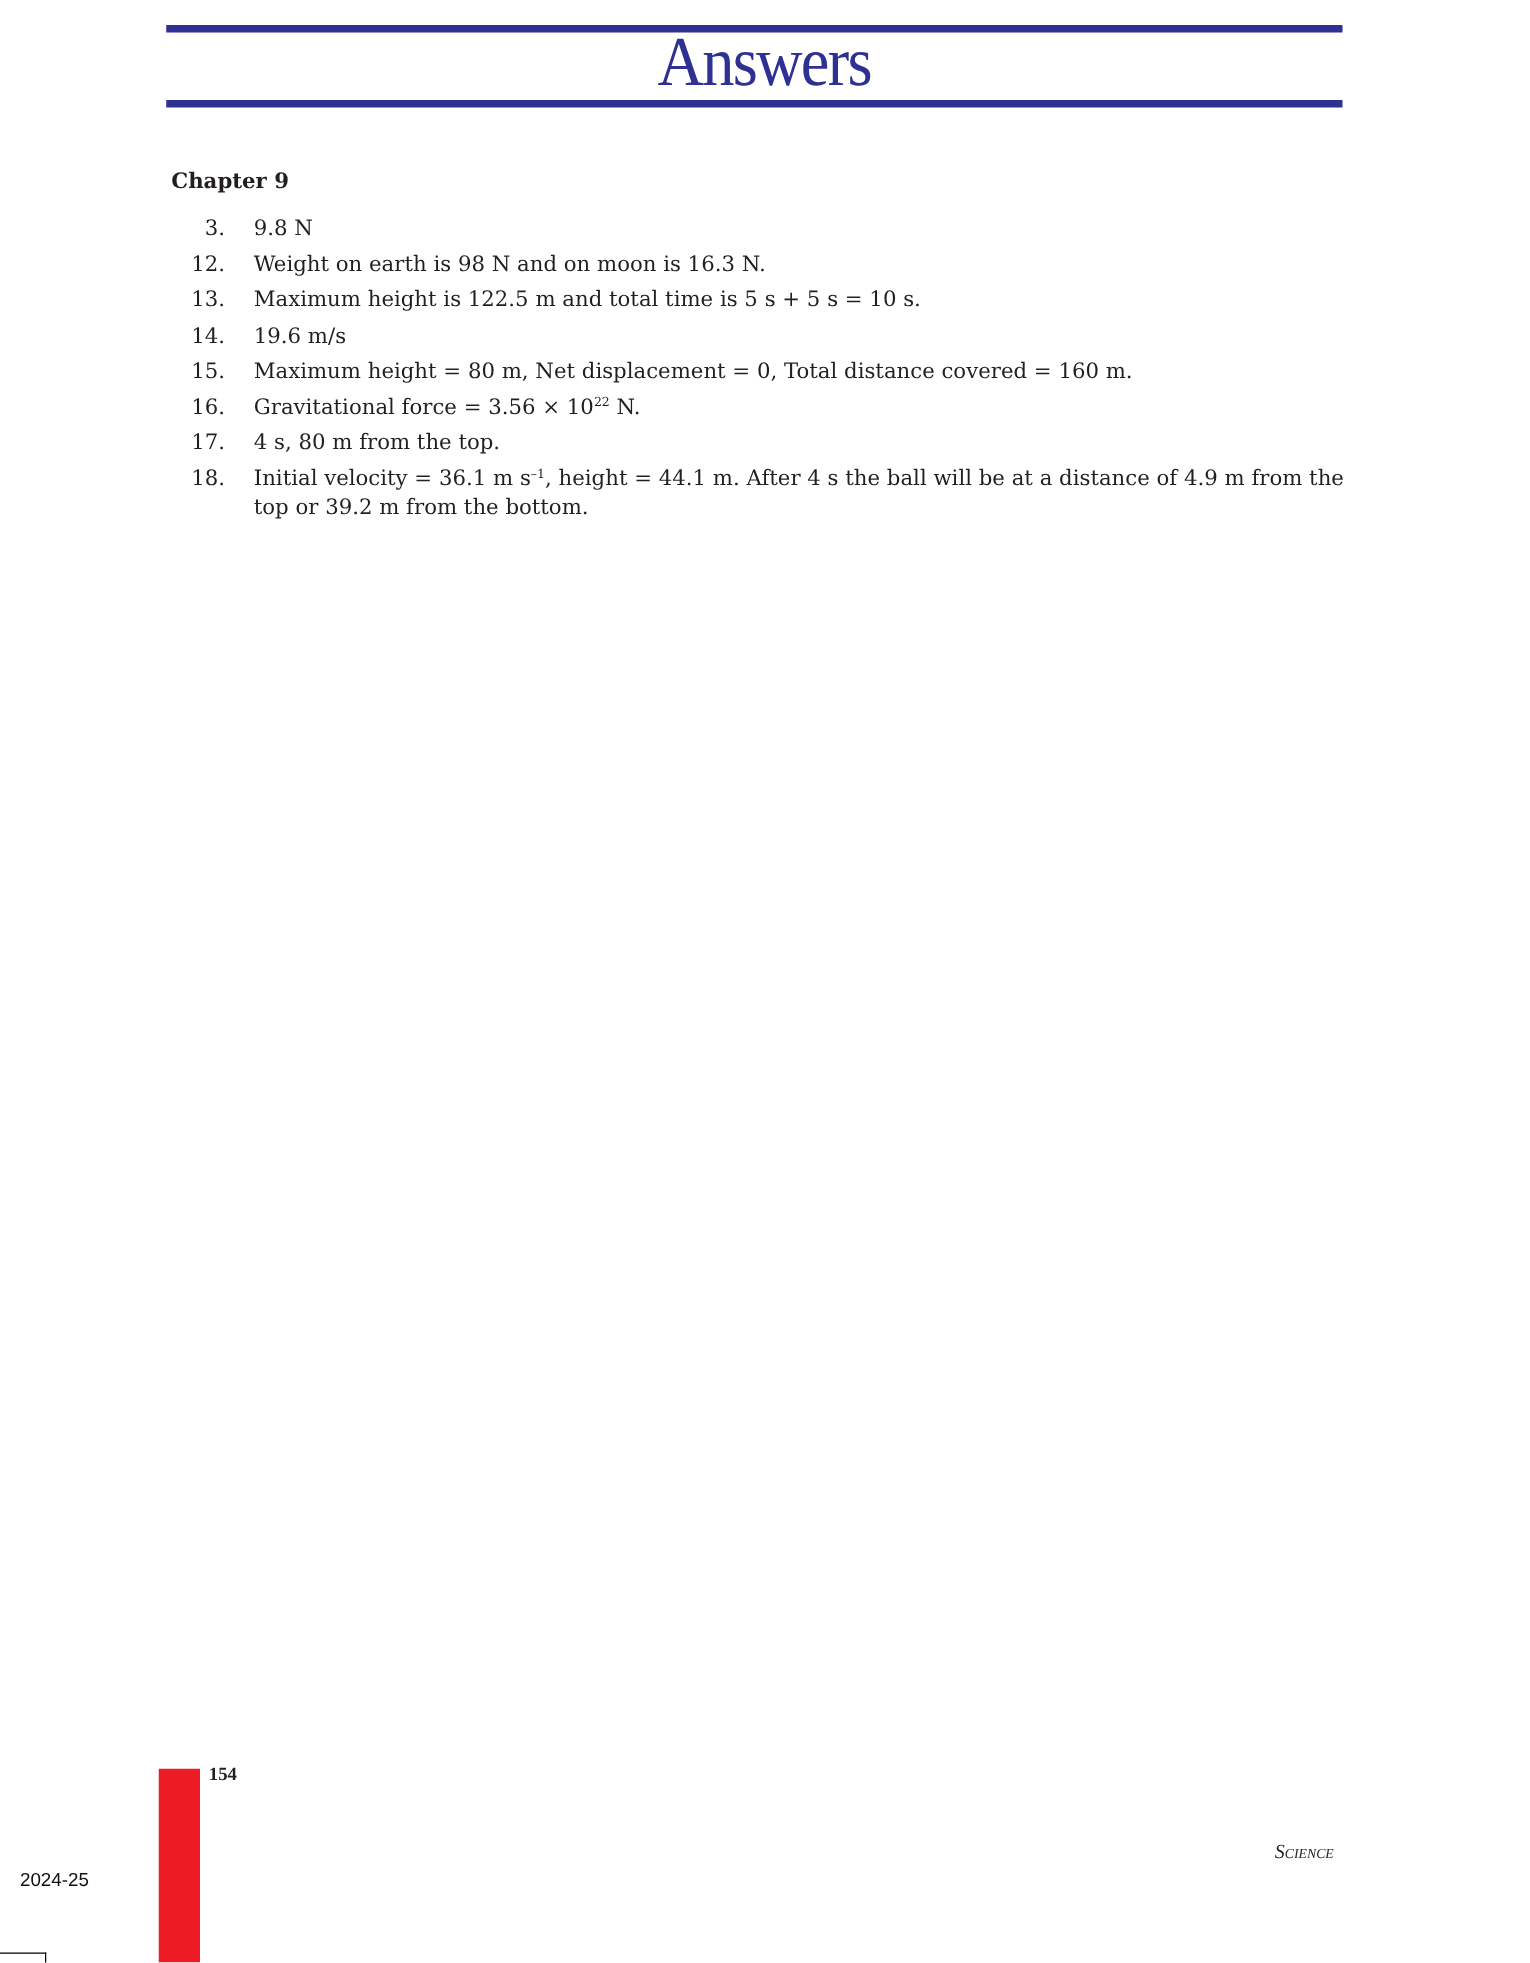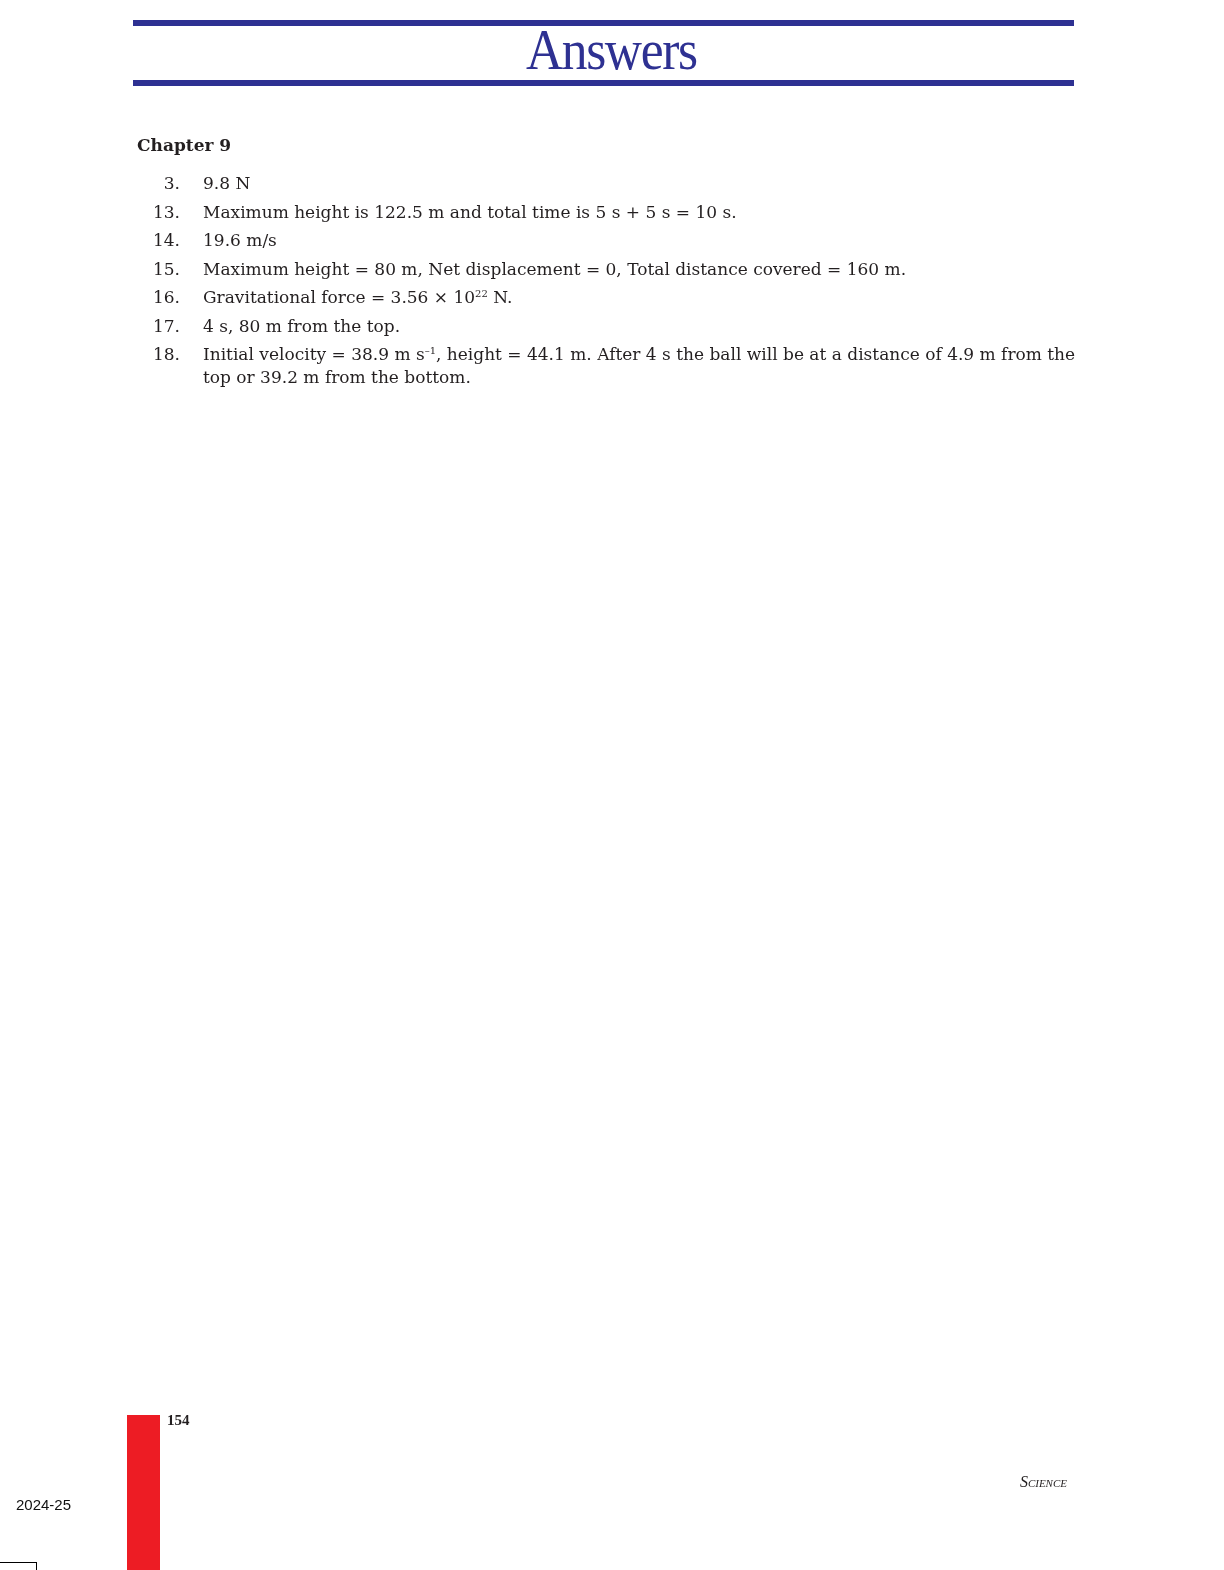--- a/index.html
+++ b/index.html
@@ -37,20 +37,24 @@
 <div class="rule bottom"></div>
 
 <div class="chapter">Chapter 9</div>
 
 <div class="answers">
   <div class="ans">
     <span class="num">3.</span>
     <span class="txt">9.8 N</span>
   </div>
   <div class="ans">
+    <span class="num">12.</span>
+    <span class="txt">Weight on earth is 98 N and on moon is 16.3 N.</span>
+  </div>
+  <div class="ans">
     <span class="num">13.</span>
     <span class="txt">Maximum height is 122.5 m and total time is 5 s + 5 s = 10 s.</span>
   </div>
   <div class="ans">
     <span class="num">14.</span>
     <span class="txt">19.6 m/s</span>
   </div>
   <div class="ans">
     <span class="num">15.</span>
     <span class="txt">Maximum height = 80 m, Net displacement = 0, Total distance covered = 160 m.</span>
@@ -58,21 +62,21 @@
   <div class="ans">
     <span class="num">16.</span>
     <span class="txt"><span>Gravitational force = 3.56 × 10</span><sup>22</sup><span> N.</span></span>
   </div>
   <div class="ans">
     <span class="num">17.</span>
     <span class="txt">4 s, 80 m from the top.</span>
   </div>
   <div class="ans">
     <span class="num">18.</span>
-    <span class="txt"><span>Initial velocity = 38.9 m s</span><sup>–1</sup><span>, height = 44.1 m. After 4 s the ball will be at a distance of 4.9 m from the top or 39.2 m from the bottom.</span></span>
+    <span class="txt"><span>Initial velocity = 36.1 m s</span><sup>–1</sup><span>, height = 44.1 m. After 4 s the ball will be at a distance of 4.9 m from the top or 39.2 m from the bottom.</span></span>
   </div>
 </div>
 
 <div class="red-bar"></div>
 <div class="page-num">154</div>
 <div class="running">Science</div>
 <div class="year">2024-25</div>
 <div class="corner-mark"></div>
 
 </body></html>

